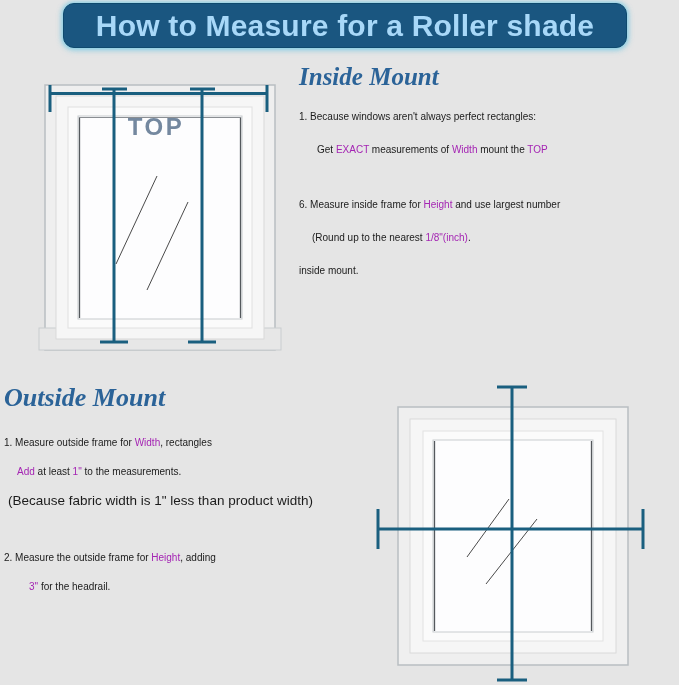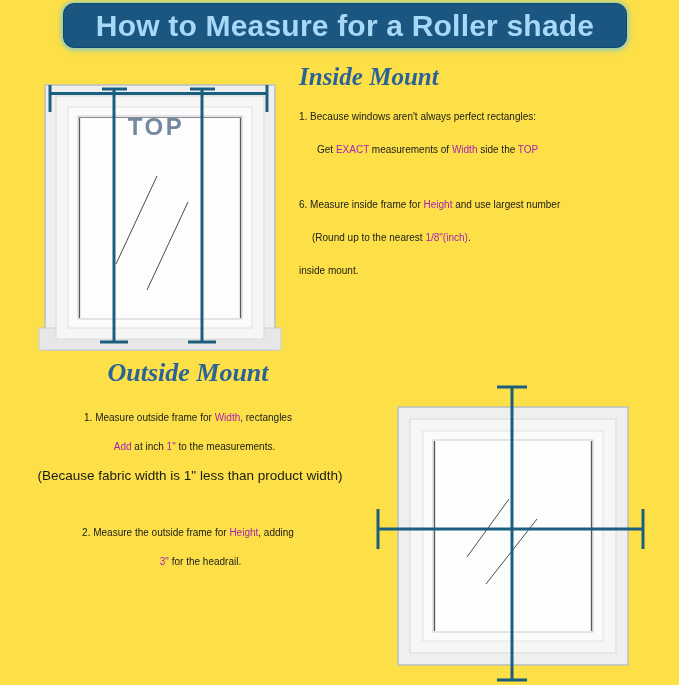--- a/index.html
+++ b/index.html
@@ -1,37 +1,37 @@
 <!DOCTYPE html>
 <html><head>
 <meta charset="utf-8">
 <style>
   html,body{margin:0;padding:0;background:#ffffff;}
-  .page{position:relative;width:679px;height:685px;background:#fde047;overflow:hidden;
+  .page{position:relative;width:679px;height:685px;background:#e5e5e5;overflow:hidden;
         font-family:"Liberation Sans",sans-serif;}
 
   
   .banner{position:absolute;left:63px;top:3px;width:562px;height:43px;
           background:#1A5680;border:1px solid #0F4A6E;border-radius:11px;
           display:flex;align-items:center;justify-content:center;
           box-shadow:0 2px 6px rgba(110,200,230,.6), 0 -1px 4px rgba(110,200,230,.4),
                      2px 0 5px rgba(110,200,230,.35), -2px 0 5px rgba(110,200,230,.35);}
   .banner .title{color:#A8D8F8;font-size:30px;font-weight:bold;letter-spacing:.2px;
                  white-space:nowrap;}
 
   
   .sec-heading{font-family:"Liberation Serif","DejaVu Serif",serif;font-style:italic;
                font-weight:600;color:#2B6398;white-space:nowrap;}
 
   
   .col{position:absolute;color:#1b1b1b;}
   .inside-col{left:299px;top:62px;width:391px;}
   .inside-col .sec-heading{font-size:25px;line-height:30px;margin-bottom:8px;}
   .inside-col .tline{line-height:33px;}
-  .outside-col{left:4px;top:357px;width:368px;text-align:center;}
+  .outside-col{left:4px;top:382px;width:368px;}
   .outside-col .sec-heading{font-size:26px;line-height:31px;margin-bottom:15px;}
   .outside-col .tline{line-height:29px;}
 
   .tline{font-size:10px;white-space:nowrap;}
   .tline.sm{font-size:13.5px;}
   .tline.pl4{padding-left:4px;}
   .tline.pl13{padding-left:13px;}
   .tline.pl18{padding-left:18px;}
   .tline.pl25{padding-left:25px;}
   .tline.mt22{margin-top:22px;}
@@ -85,32 +85,32 @@
         <line x1="162" y1="266" x2="190" y2="266"></line>
       </g>
       <text x="130" y="59" text-anchor="middle" font-size="24" font-weight="600" letter-spacing="2.5" fill="#74889F" font-family="Liberation Sans, sans-serif">TOP</text>
     </svg>
   </div>
 
   <div class="col inside-col">
     <div class="sec-heading">Inside Mount</div>
     <div>
         <div class="tline"><span>1. Because windows aren't always perfect rectangles:</span></div>
-        <div class="tline pl18"><span>Get </span><span style="color: rgb(164, 36, 179);">EXACT</span><span> measurements of </span><span style="color: rgb(164, 36, 179);">Width</span><span> side the </span><span style="color: rgb(164, 36, 179);">TOP</span></div>
+        <div class="tline pl18"><span>Get </span><span style="color: rgb(164, 36, 179);">EXACT</span><span> measurements of </span><span style="color: rgb(164, 36, 179);">Width</span><span> mount the </span><span style="color: rgb(164, 36, 179);">TOP</span></div>
         <div class="tline mt22"><span>6. Measure inside frame for </span><span style="color: rgb(164, 36, 179);">Height</span><span> and use largest number</span></div>
         <div class="tline pl13"><span>(Round up to the nearest </span><span style="color: rgb(164, 36, 179);">1/8"(inch)</span><span>.</span></div>
         <div class="tline"><span>inside mount.</span></div>
       </div>
   </div>
 
   <div class="col outside-col">
     <div class="sec-heading">Outside Mount</div>
     <div>
         <div class="tline"><span>1. Measure outside frame for </span><span style="color: rgb(164, 36, 179);">Width</span><span>, rectangles</span></div>
-        <div class="tline pl13"><span style="color: rgb(164, 36, 179);">Add</span><span> at inch </span><span style="color: rgb(164, 36, 179);">1"</span><span> to the measurements.</span></div>
+        <div class="tline pl13"><span style="color: rgb(164, 36, 179);">Add</span><span> at least </span><span style="color: rgb(164, 36, 179);">1"</span><span> to the measurements.</span></div>
         <div class="tline pl4 sm"><span>(Because fabric width is 1" less than product width)</span></div>
         <div class="tline mt28"><span>2. Measure the outside frame for </span><span style="color: rgb(164, 36, 179);">Height</span><span>, adding</span></div>
         <div class="tline pl25"><span style="color: rgb(164, 36, 179);">3"</span><span>  for the headrail.</span></div>
       </div>
   </div>
 
   <div class="diagram bottom-window">
     <svg width="284" height="308" viewBox="0 0 284 308">
 
       <rect x="27" y="30" width="230" height="258" fill="#EFEFEF" stroke="#B9BEC2" stroke-width="1.5"></rect>

